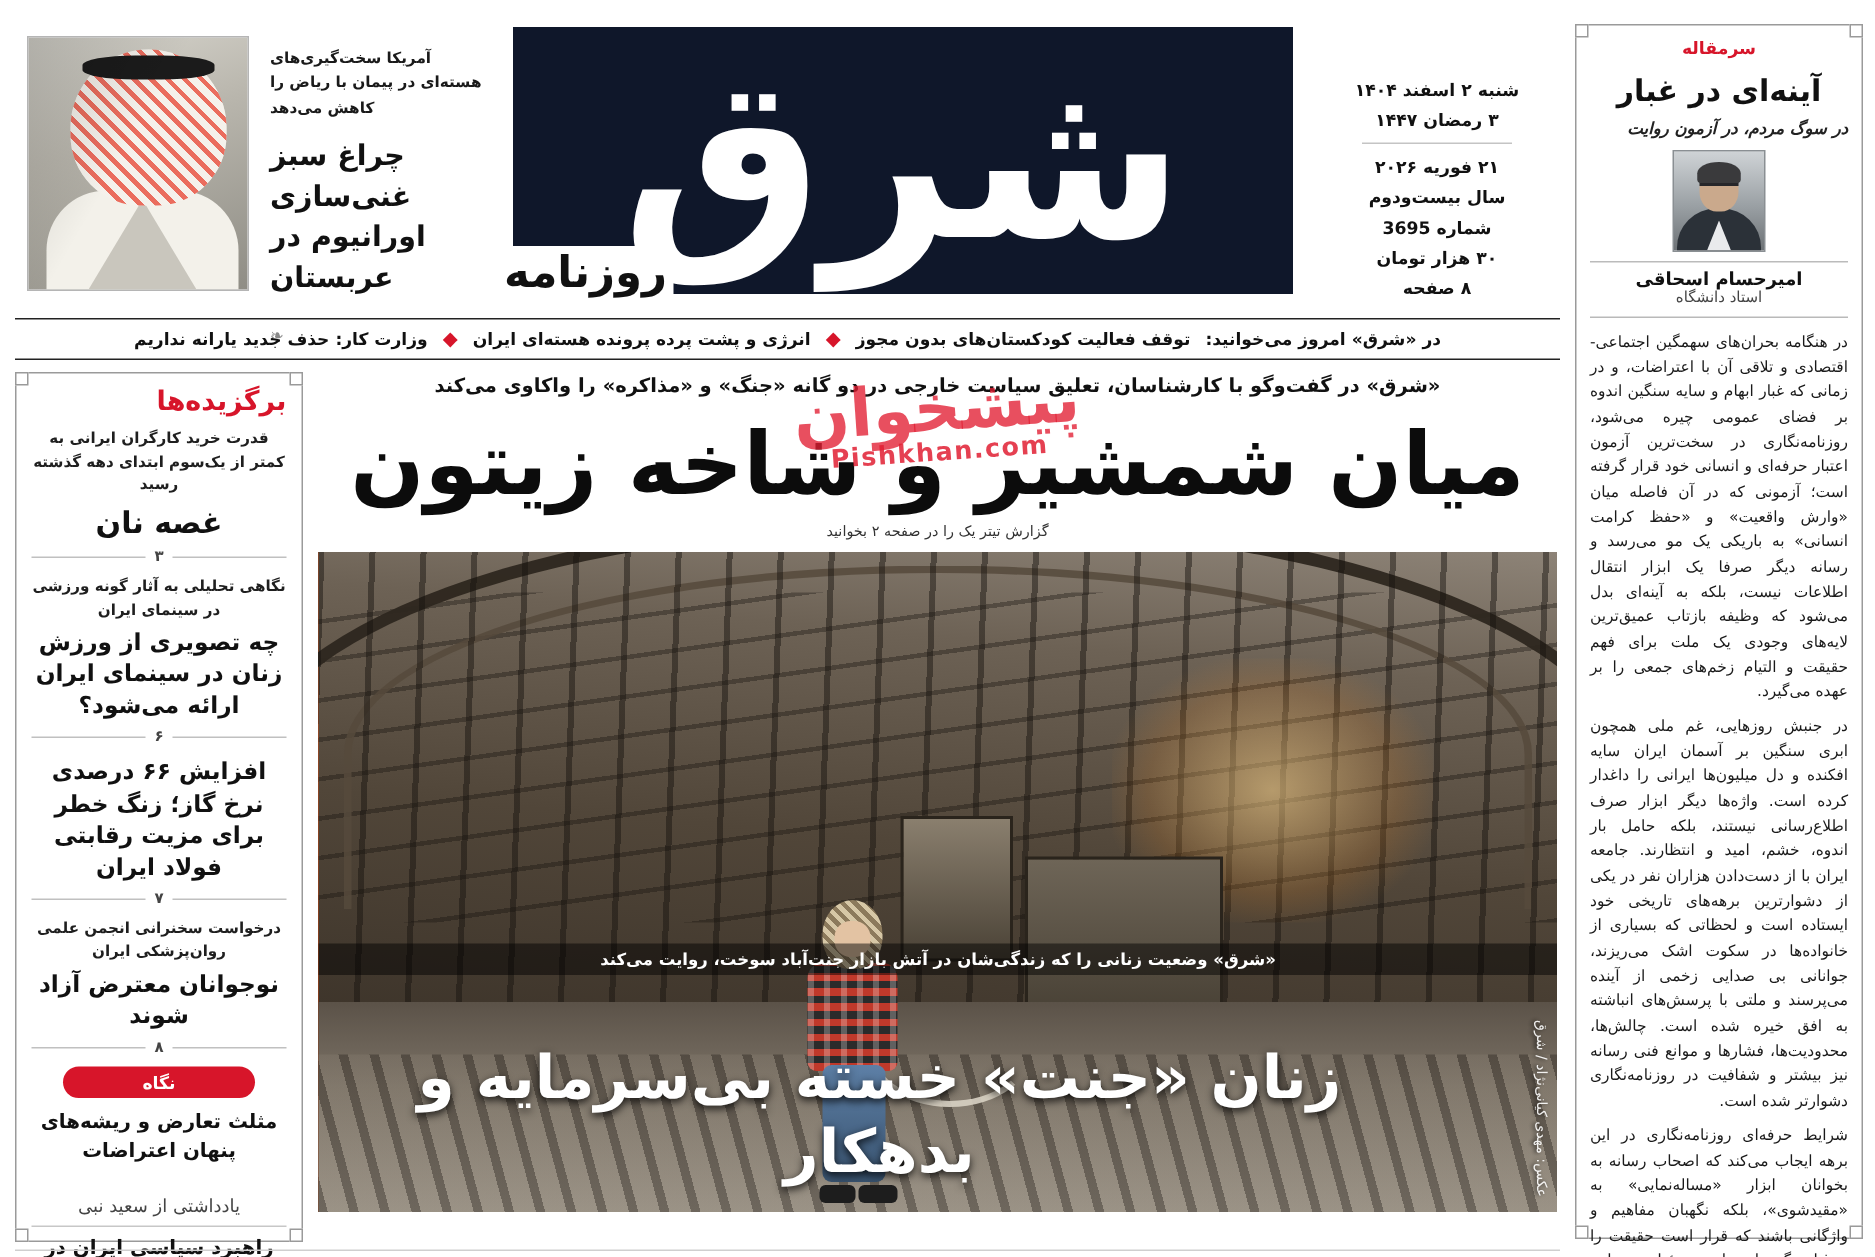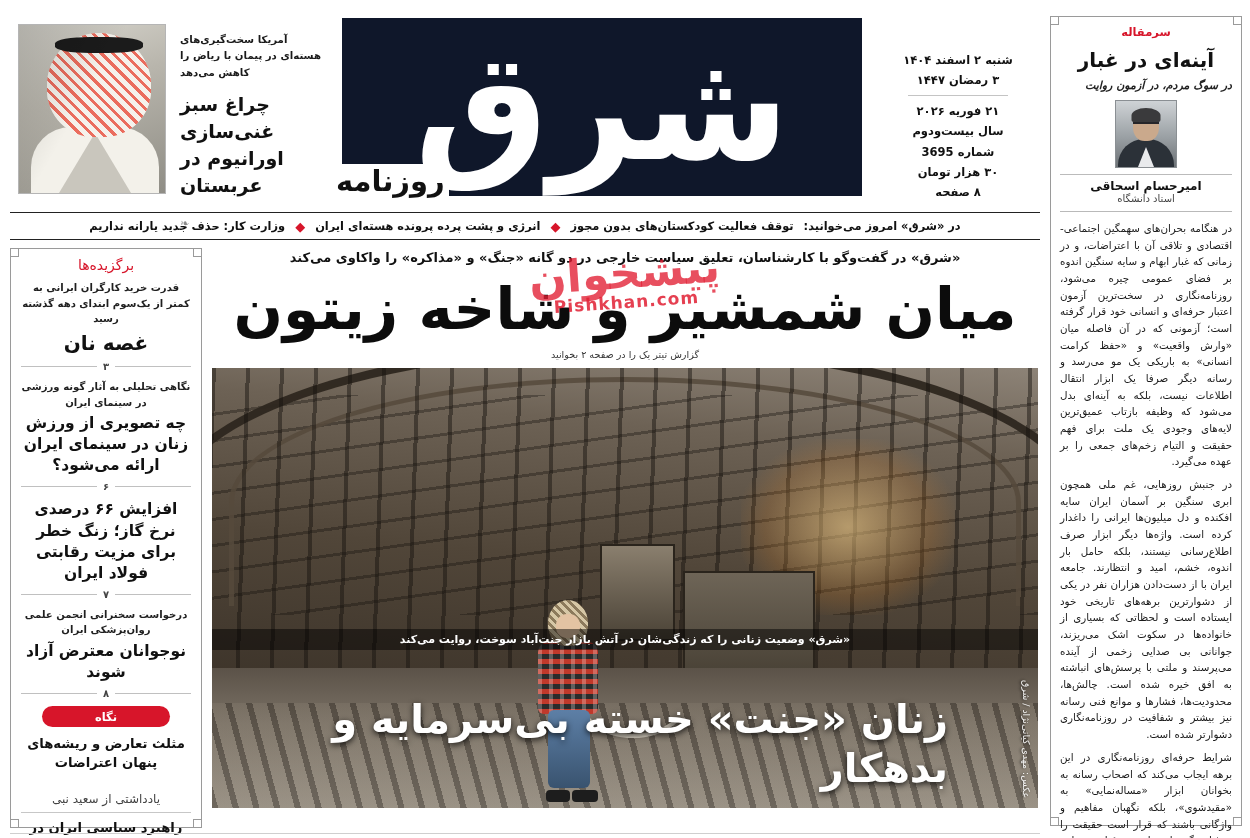--- a/index.html
+++ b/index.html
@@ -213,22 +213,22 @@
     padding: 8px 10px;
     background: #fff;
   }
   .left-col .corner { position: absolute; width: 9px; height: 9px; border: 1px solid #9a9a9a; background: #fff; }
   .lc-tl { top: -1px; left: -1px; }
   .lc-tr { top: -1px; right: -1px; }
   .lc-bl { bottom: -1px; left: -1px; }
   .lc-br { bottom: -1px; right: -1px; }
 
   .sel-head {
-    text-align: center; color: #d7152a; font-weight: normal;
-    font-size: 14px; margin-bottom: 7px;
+    text-align: right; color: #d7152a; font-weight: bold;
+    font-size: 18px; margin-bottom: 7px;
   }
   .sel-item { text-align: center; margin-bottom: 3px; }
   .sel-item .dek {
     font-size: 10.1px; line-height: 1.55; color: #1f1f1f;
     margin-bottom: 3px; font-weight: bold;
   }
   .sel-item .hl {
     font-size: 20px; font-weight: bold; color: #111; line-height: 1.3;
   }
   .sel-item .hl.sm { font-size: 15.5px; line-height: 1.36; }
@@ -339,21 +339,21 @@
     color: #fff;
     font-size: 11px;
     font-weight: bold;
     text-align: center;
     padding: 4px 8px;
     direction: rtl;
   }
   .photo-head {
     position: absolute;
     left: 0; right: 90px; bottom: 16px;
-    text-align: right;
+    text-align: center;
     direction: rtl;
     color: #fff;
     font-size: 40px;
     font-weight: bold;
     line-height: 1.22;
     text-shadow: 0 2px 6px rgba(0,0,0,.85);
     padding-left: 12px;
   }
   .vert-credit {
     position: absolute;

